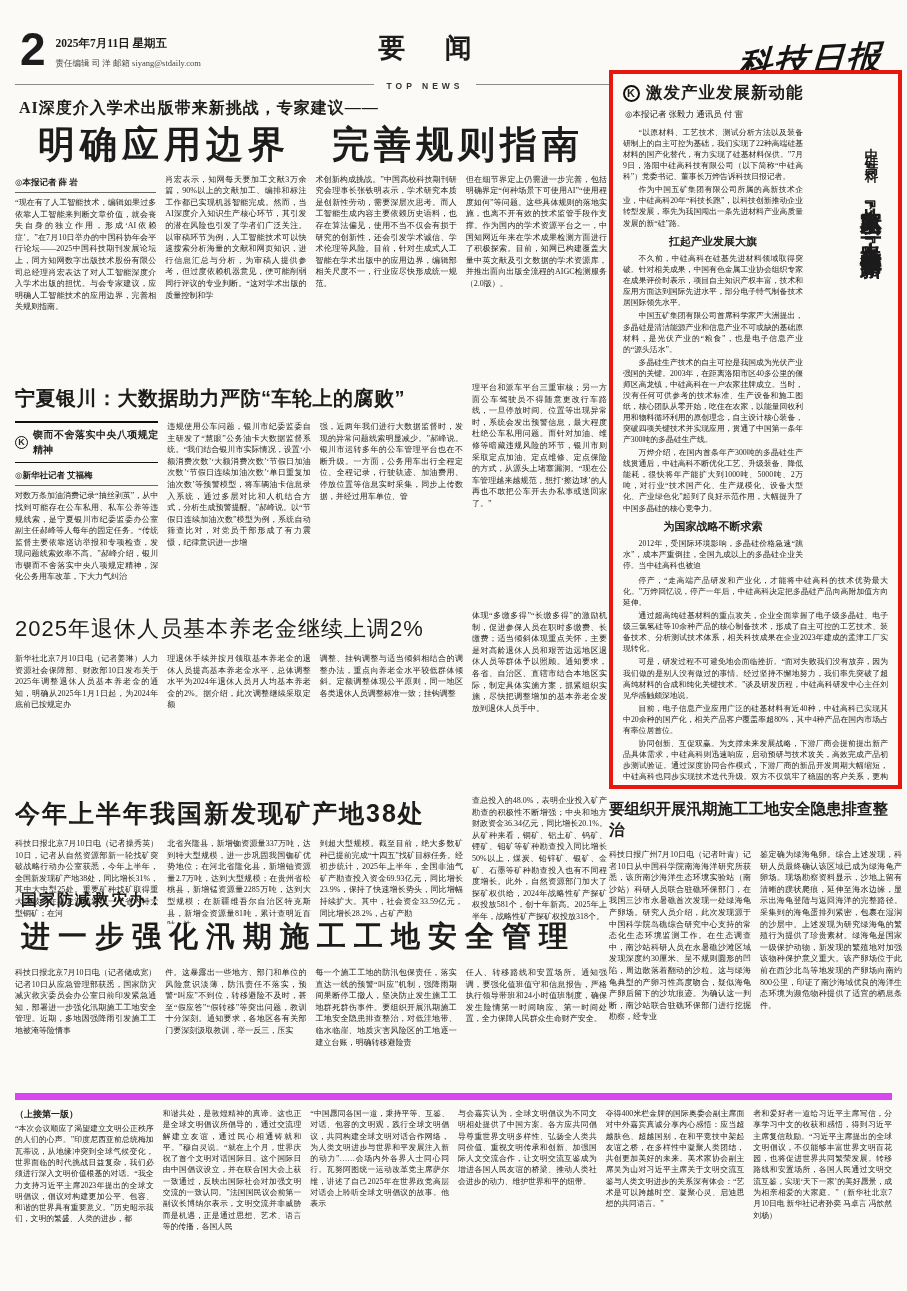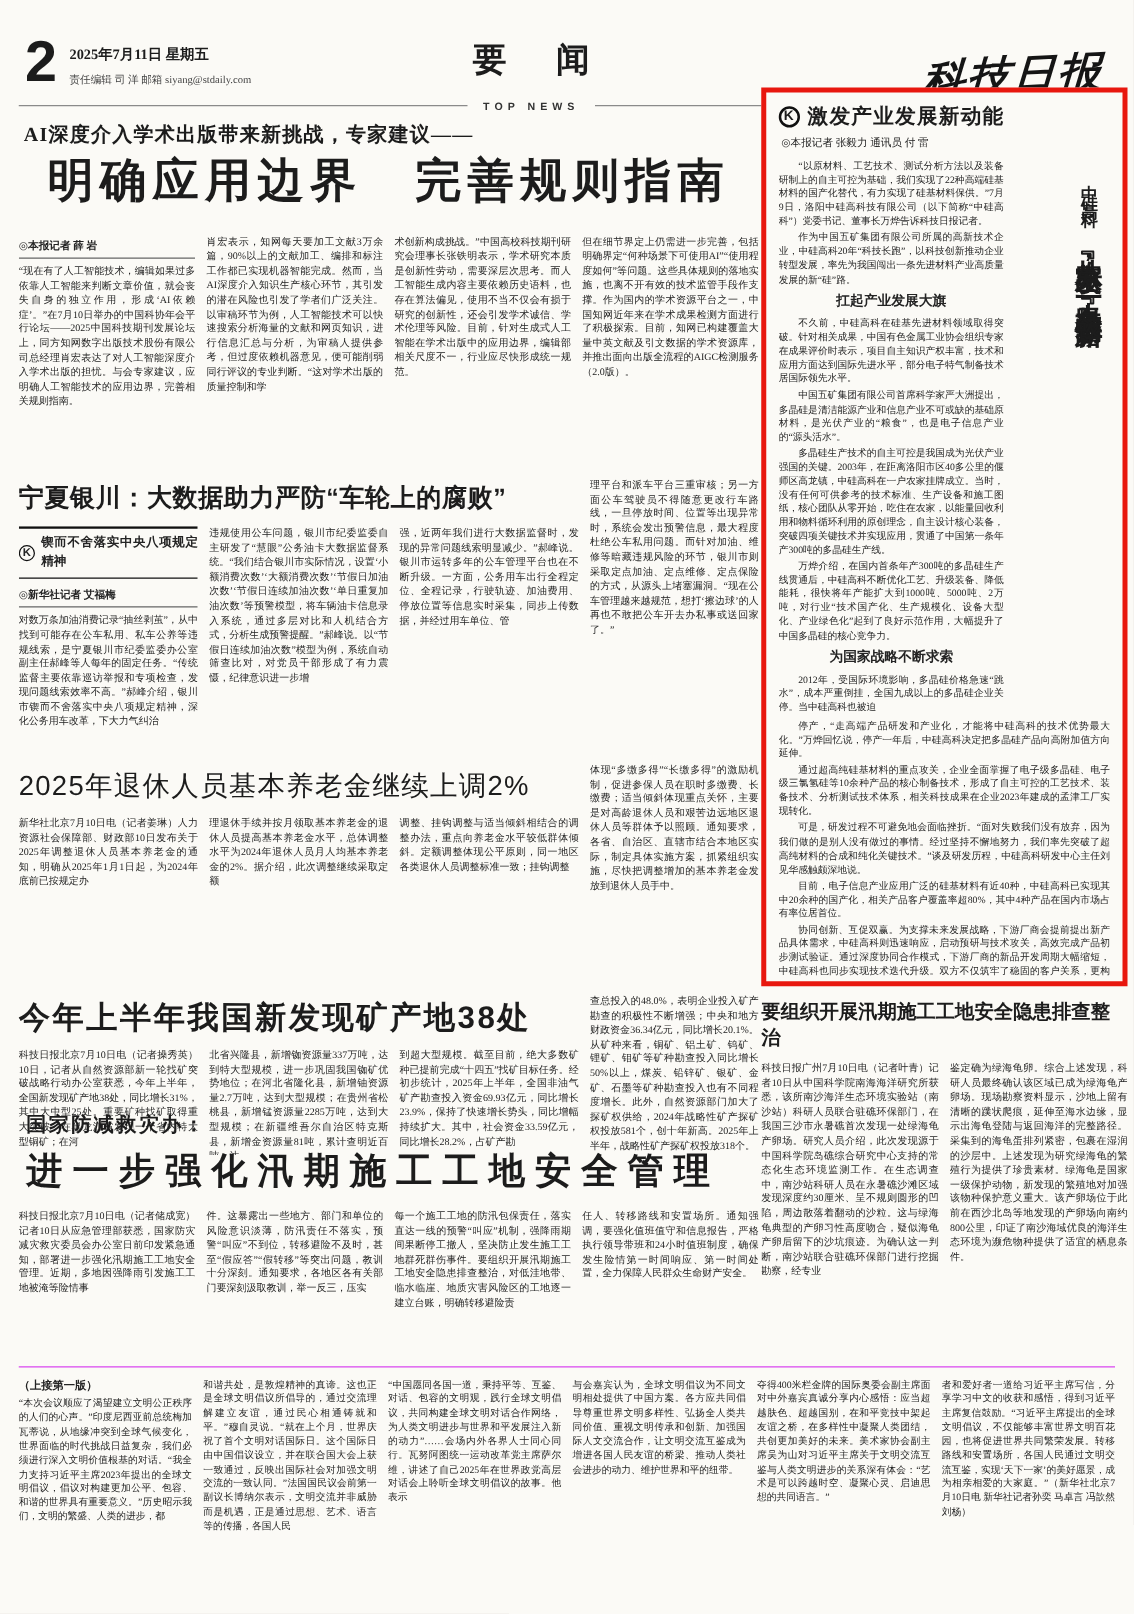--- a/index.html
+++ b/index.html
@@ -27,21 +27,21 @@
   .cols { display:flex; gap:9px; overflow:hidden; }
   .c { flex:1 1 0; font-size:8px; line-height:1.45; text-align:justify; color:#242424; }
   .byline { font-size:8.5px; font-weight:bold; border-bottom:1px solid #666; padding:2px 0 4px; margin-bottom:4px; }
   .klogo { display:inline-flex; width:15px; height:15px; border:2px solid #101010; border-radius:50%;
            align-items:center; justify-content:center; font-size:10px; font-weight:900; flex:none;
            font-family:"Liberation Sans",sans-serif; }
 
   
   .art-ai { position:absolute; left:15px; top:96px; width:592px; height:282px; overflow:hidden; }
   .ai-kicker { font-size:16px; font-weight:bold; margin:2px 0 6px 4px; letter-spacing:1px; }
-  .ai-head { font-size:37px; font-weight:900; text-align:center; letter-spacing:5px; line-height:1.1; margin-bottom:22px; }
+  .ai-head { font-size:37px; font-weight:900; text-align:center; letter-spacing:5px; line-height:1.1; margin-bottom:8px; }
   .art-ai .cols { height:178px; }
 
   
   .redbox { position:absolute; left:609px; top:70px; width:293px; height:719px;
             border:4px solid #e8170e; background:#fbfaf6; padding:8px 10px 6px; overflow:hidden; }
   .rb-head { display:flex; align-items:center; gap:6px; font-size:16.5px; font-weight:900; letter-spacing:1px; }
   .rb-head .klogo { width:17px; height:17px; font-size:11px; }
   .rb-byline { font-size:8.5px; font-weight:normal; margin:5px 0 6px 2px; }
   .rb-main { display:flex; height:442px; overflow:hidden; }
   .rb-text { width:180px; flex:none; font-size:7.8px; line-height:1.42; text-align:justify; color:#242424; }
@@ -79,21 +79,21 @@
   .fld-head { font-size:29px; font-weight:900; letter-spacing:8px; margin-bottom:10px; padding-left:6px; }
   .art-fld .cols { height:112px; }
 
   
   .art-ttl { position:absolute; left:609px; top:797px; width:293px; height:288px; overflow:hidden; }
   .ttl-head { font-size:15.5px; font-weight:900; margin:2px 0 8px; letter-spacing:0; }
   .art-ttl .cols { height:252px; }
 
   
   .art-cont { position:absolute; left:15px; top:1093px; width:877px; height:190px;
-              border-top:1px solid #d946ef; padding-top:8px; overflow:hidden; }
+              border-top:7px solid #d946ef; padding-top:8px; overflow:hidden; }
   .cont-label { font-weight:bold; font-size:9px; margin-bottom:2px; }
   .art-cont .cols { height:172px; }
   .art-cont .c { font-size:7.8px; }
 </style>
 </head>
 <body>
 
 <div class="page">
 
   <div class="masthead">

